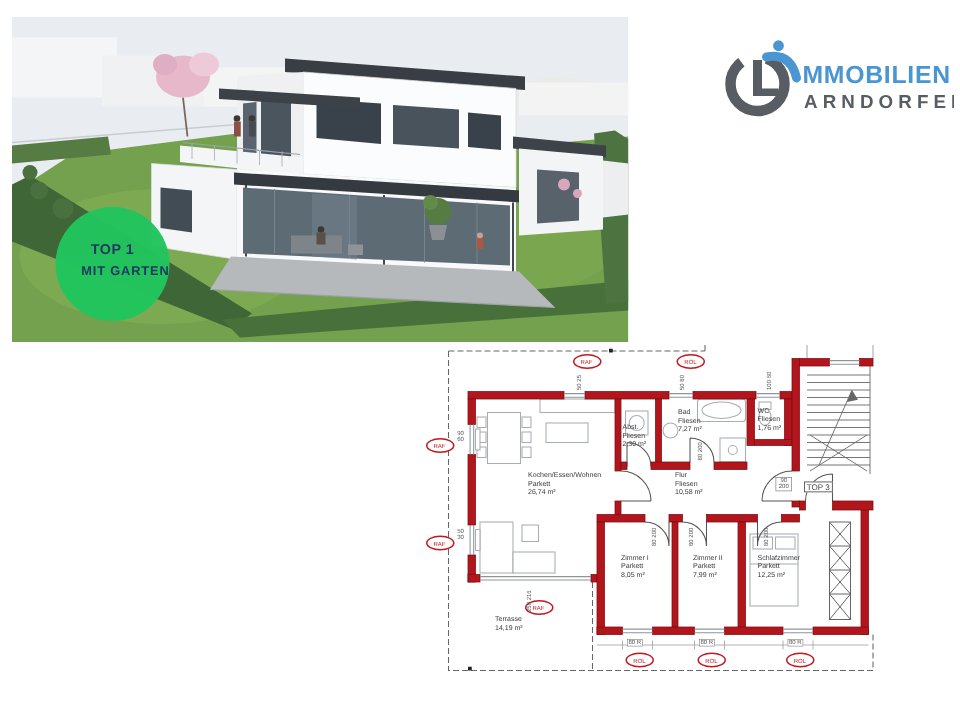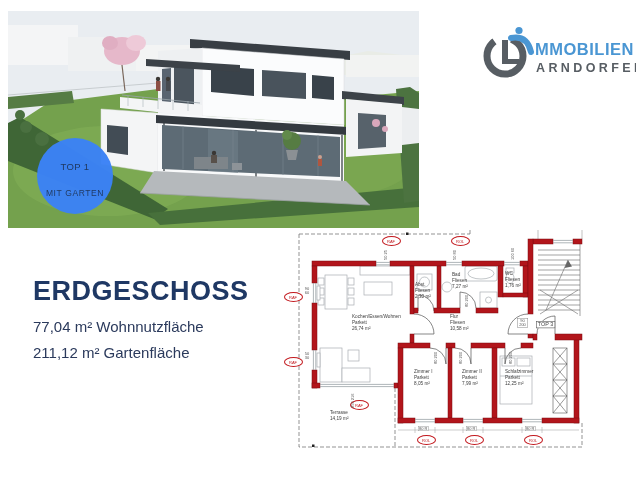--- a/index.html
+++ b/index.html
@@ -2,23 +2,23 @@
 <html><head>
 <meta charset="utf-8">
 <style>
   html,body{margin:0;padding:0;background:#ffffff;}
   .canvas{position:relative;width:640px;height:480px;background:#fff;overflow:hidden;
           font-family:"Liberation Sans", sans-serif;}
   
   .photo{position:absolute;left:8px;top:11px;width:411px;height:217px;overflow:hidden;}
   .photo svg{position:absolute;left:0;top:0;}
   .badge{position:absolute;left:29px;top:127px;width:76px;height:76px;border-radius:50%;
-         background:#3b82f6;opacity:.97;color:#1f3864;text-align:center;font-weight:normal;}
+         background:#22c55e;opacity:.97;color:#1f3864;text-align:center;font-weight:bold;}
   .badge .b1{margin-top:23px;font-size:9.5px;letter-spacing:.4px;}
-  .badge .b2{margin-top:16px;font-size:8.5px;letter-spacing:.6px;}
+  .badge .b2{margin-top:3px;font-size:8.5px;letter-spacing:.6px;text-align:right;}
   
   .logo{position:absolute;left:478px;top:26px;width:158px;height:56px;text-align:right;}
   
   .info{position:absolute;left:33px;top:276px;color:#1f3864;}
   .info .title{font-size:27px;font-weight:bold;letter-spacing:.5px;color:#1f3864;}
   .info .l1{margin-top:11px;font-size:15px;color:#2b3a5c;}
   .info .l2{margin-top:9px;font-size:15px;color:#2b3a5c;}
   
   .plan{position:absolute;left:284px;top:230px;width:356px;height:226px;}
   .plan svg{position:absolute;left:0;top:0;}
@@ -146,25 +146,20 @@
       </g>
       <g>
         <path d="M 33,12 Q 49,9 53,26" fill="none" stroke="#4a96d3" stroke-width="6" stroke-linecap="round"></path>
         <circle cx="41" cy="4.5" r="3.6" fill="#4a96d3"></circle>
       </g>
       <text x="57" y="29" font-size="16.5" font-weight="bold" letter-spacing="0.5" fill="#4a96d3">MMOBILIEN</text>
       <text x="58" y="46" font-size="12.5" font-weight="bold" letter-spacing="3.4" fill="#575d63">ARNDORFER</text>
     </svg>
   </div>
 
-  <div class="info">
-    <div class="title">ERDGESCHOSS</div>
-    <div class="l1">77,04 m² Wohnnutzfläche</div>
-    <div class="l2">211,12 m² Gartenfläche</div>
-  </div>
 
   <div class="plan">
     <svg width="356" height="226" viewBox="0 0 356 226">
 
       <g stroke="#666" stroke-width=".7" stroke-dasharray="4 2" fill="none">
         <path d="M15,4 L186,4 M186,4 L186,0"></path>
         <path d="M15,4 L15,217 L298,217 L298,193"></path>
         <path d="M111,158 L111,217"></path>
       </g>
       <rect x="122" y="2.5" width="2.5" height="2.5" fill="#222"></rect>

